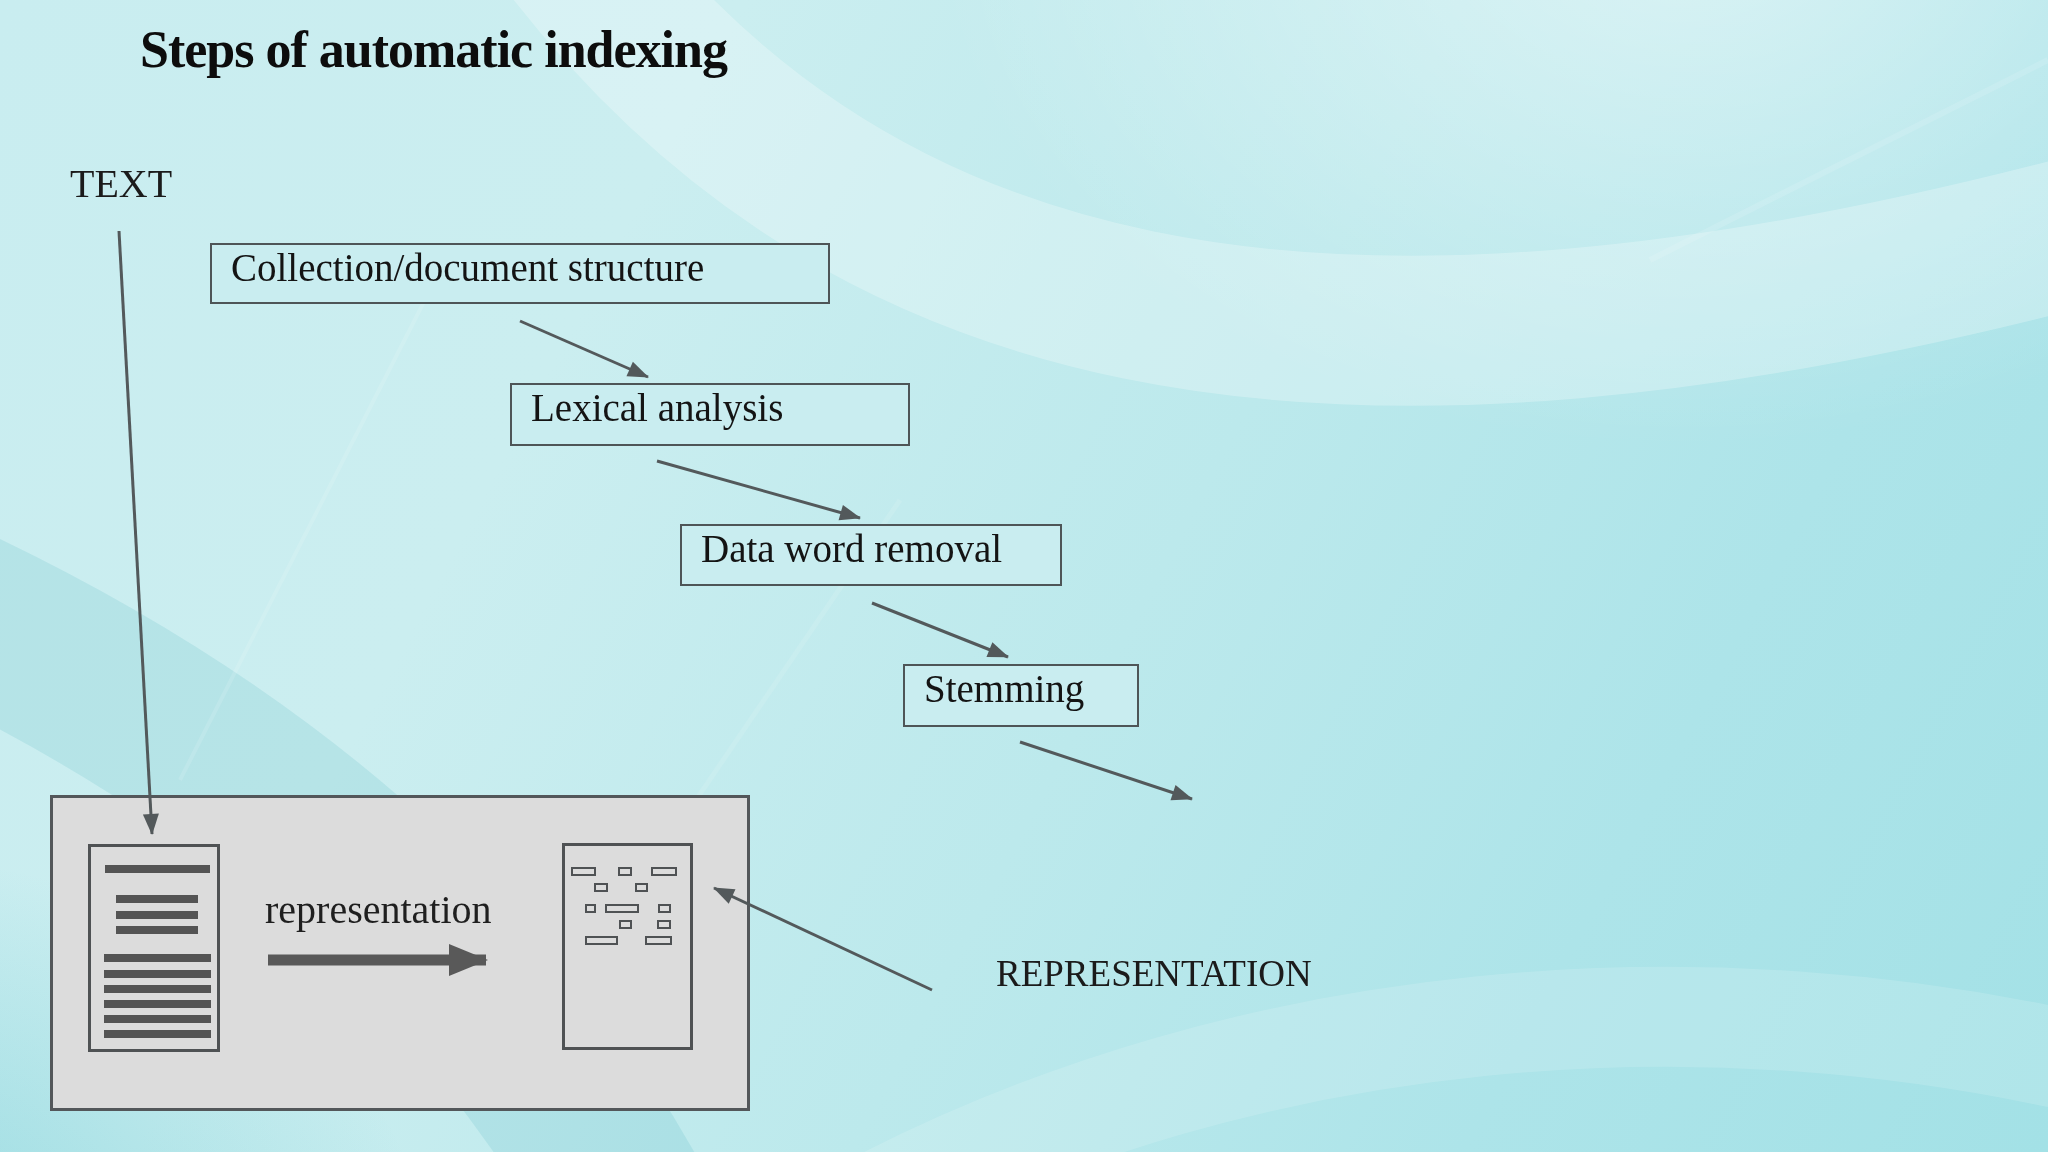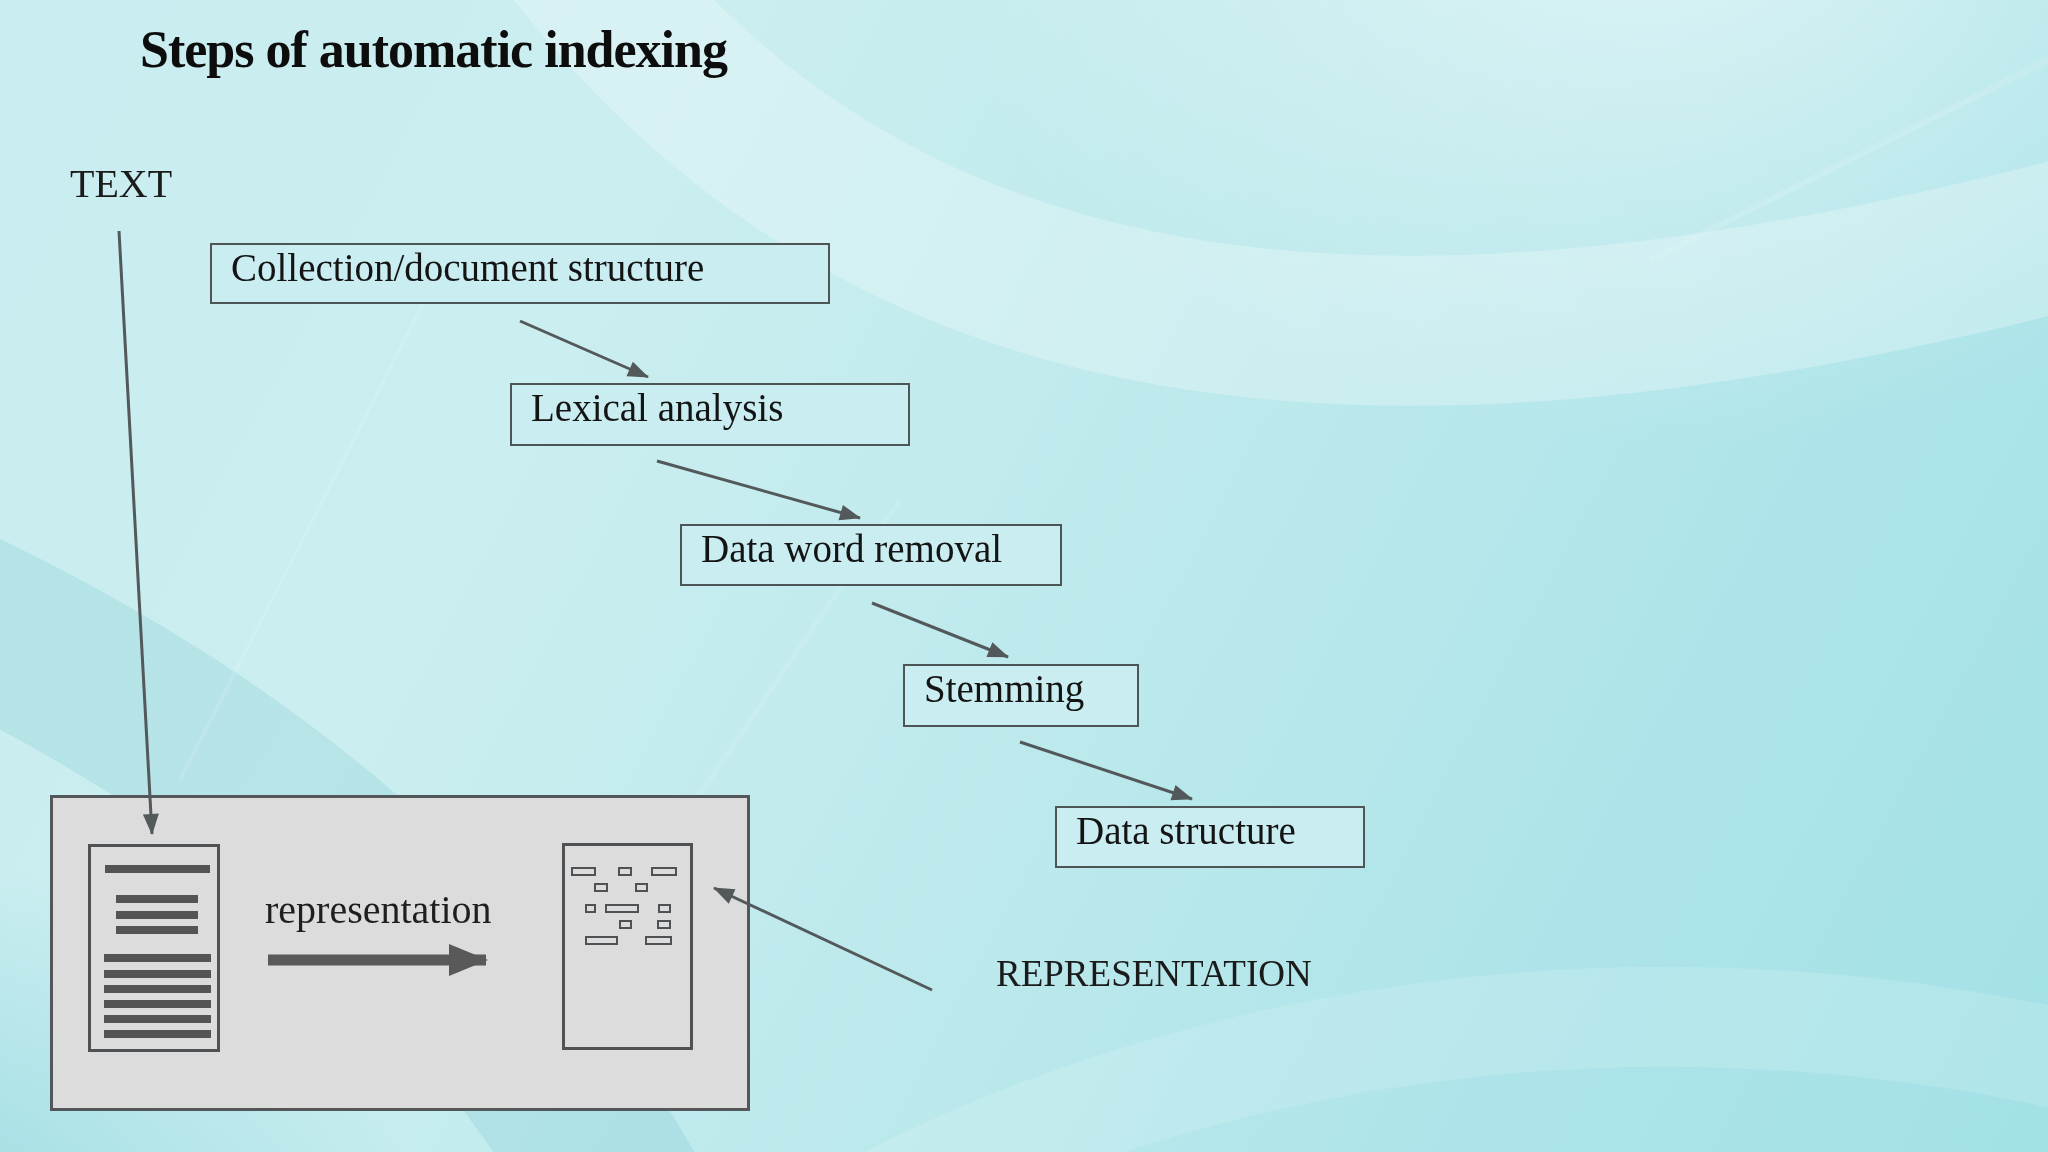--- a/index.html
+++ b/index.html
@@ -78,23 +78,20 @@
   </div>
   <div class="flow-box box-2">
     <span>Lexical analysis</span>
   </div>
   <div class="flow-box box-3">
     <span>Data word removal</span>
   </div>
   <div class="flow-box box-4">
     <span>Stemming</span>
   </div>
-  <div class="flow-box box-5">
-    <span>Data structure</span>
-  </div>
 
   <div class="panel">
 
     <div class="doc doc-text">
       <div class="bar" style="left:14px;top:18px;width:105px;"></div>
       <div class="bar" style="left:25px;top:48px;width:82px;"></div>
       <div class="bar" style="left:25px;top:64px;width:82px;"></div>
       <div class="bar" style="left:25px;top:79px;width:82px;"></div>
       <div class="bar" style="left:13px;top:107px;width:107px;"></div>
       <div class="bar" style="left:13px;top:123px;width:107px;"></div>

